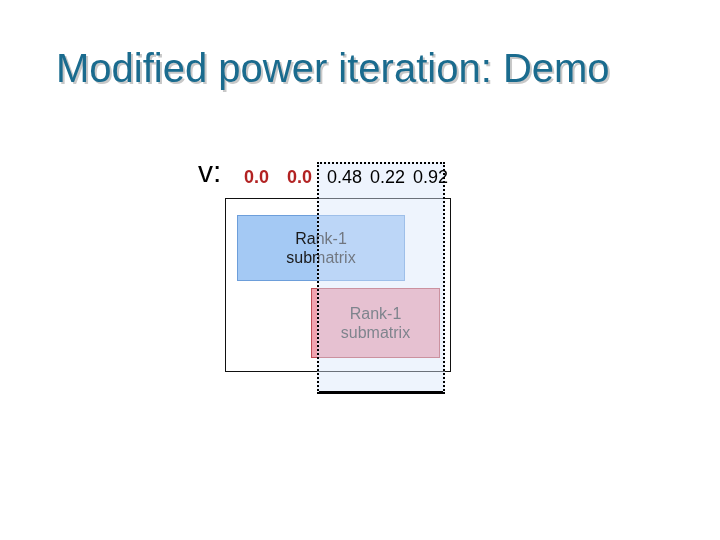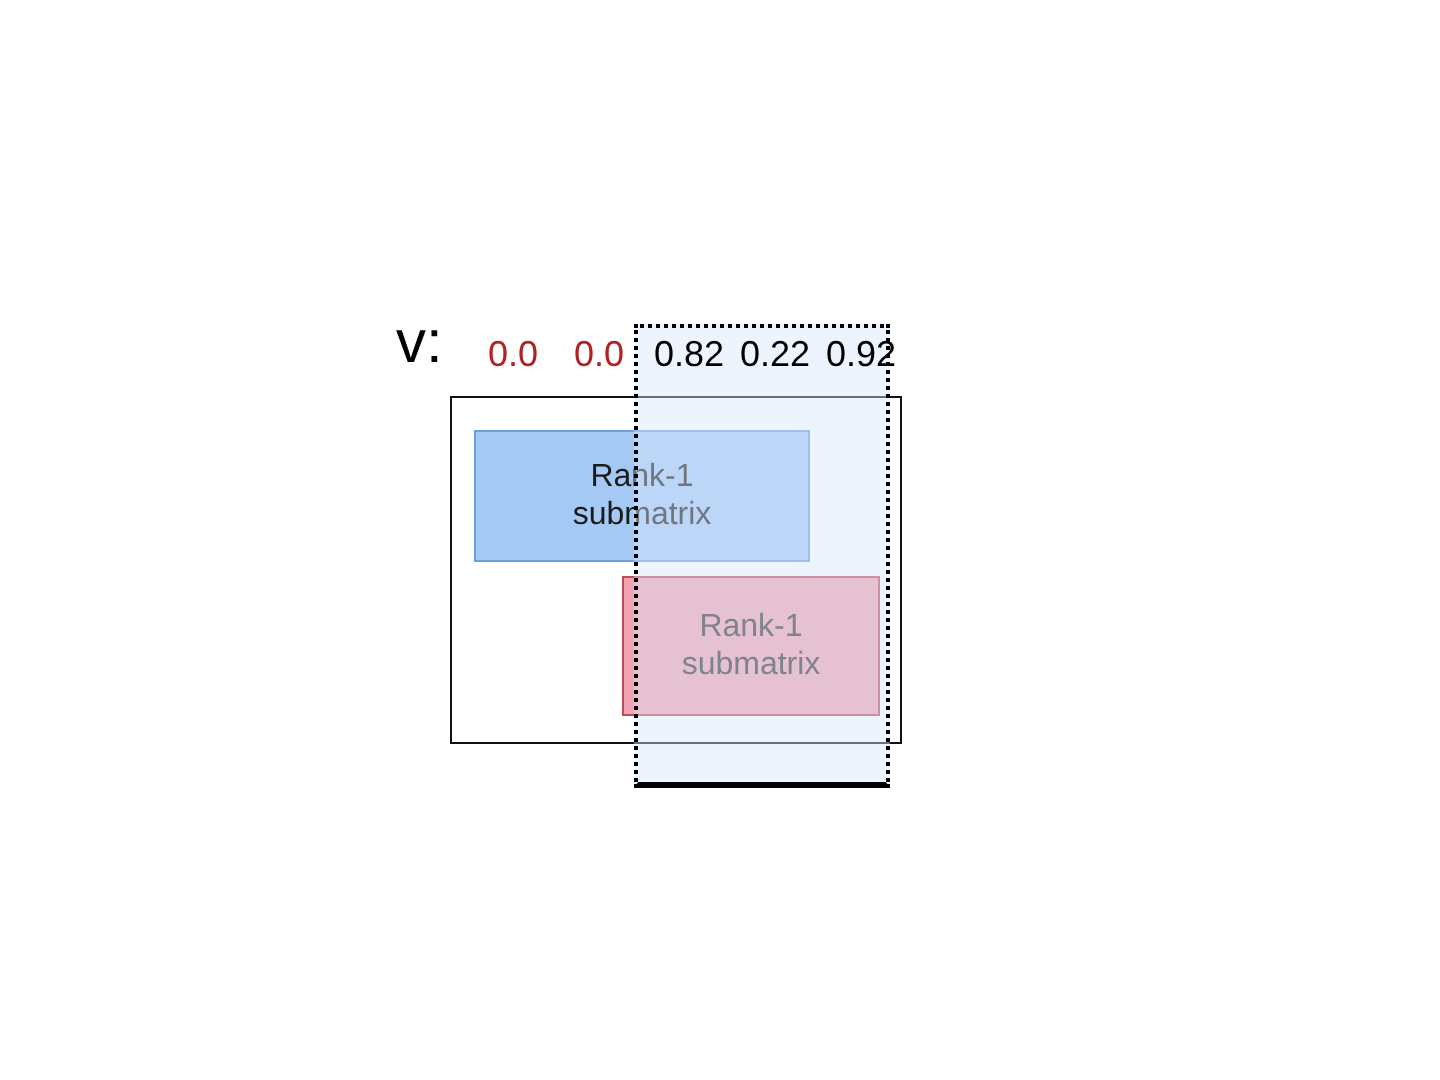--- a/index.html
+++ b/index.html
@@ -20,21 +20,21 @@
     text-shadow: 2px 2px 0 #c8c8c8;
   }
   .vector-label {
     position: absolute; left: 198px; top: 155px;
     font-size: 30px; color: #000000; z-index: 6;
   }
   .vval {
     position: absolute; top: 167px;
     font-size: 18px; color: #000000; z-index: 6; white-space: nowrap;
   }
-  .vval.zero { color: #b22222; }
+  .vval.zero { color: #b22222; font-weight: bold; }
   .v0 { left: 244px; }
   .v1 { left: 287px; }
   .v2 { left: 327px; }
   .v3 { left: 370px; }
   .v4 { left: 413px; }
   .matrix-outline {
     position: absolute; left: 225px; top: 198px;
     width: 226px; height: 174px;
     border: 1.5px solid #111111; background: #ffffff;
     z-index: 1;
@@ -61,26 +61,27 @@
     border: 2px dotted #000000;
     border-bottom: 3px solid #000000;
     z-index: 5;
   }
 </style>
 </head>
 <body>
 
 <div class="slide">
 
+  <h1 class="title">Modified power iteration: Demo</h1>
 
   <span class="vector-label">v:</span>
 
   <span class="vval zero v0">0.0</span>
   <span class="vval zero v1">0.0</span>
-  <span class="vval v2">0.82</span>
+  <span class="vval v2">0.48</span>
   <span class="vval v3">0.22</span>
   <span class="vval v4">0.92</span>
 
   <div class="matrix-outline"></div>
 
   <div class="submatrix blue">
     <span>Rank-1</span>
     <span>submatrix</span>
   </div>
 

